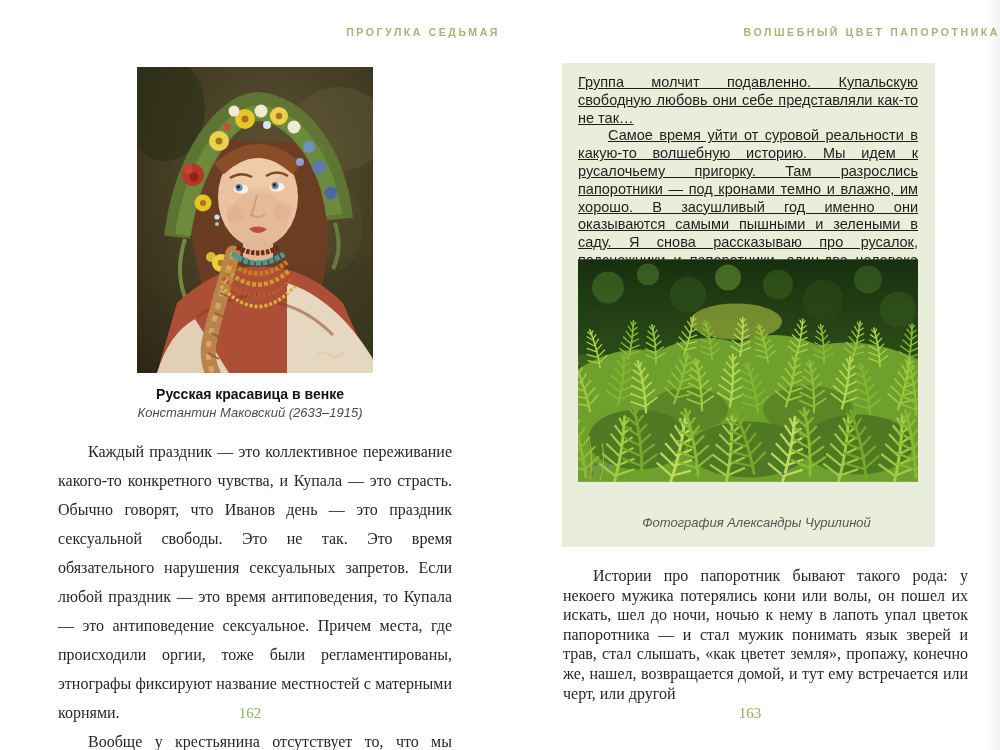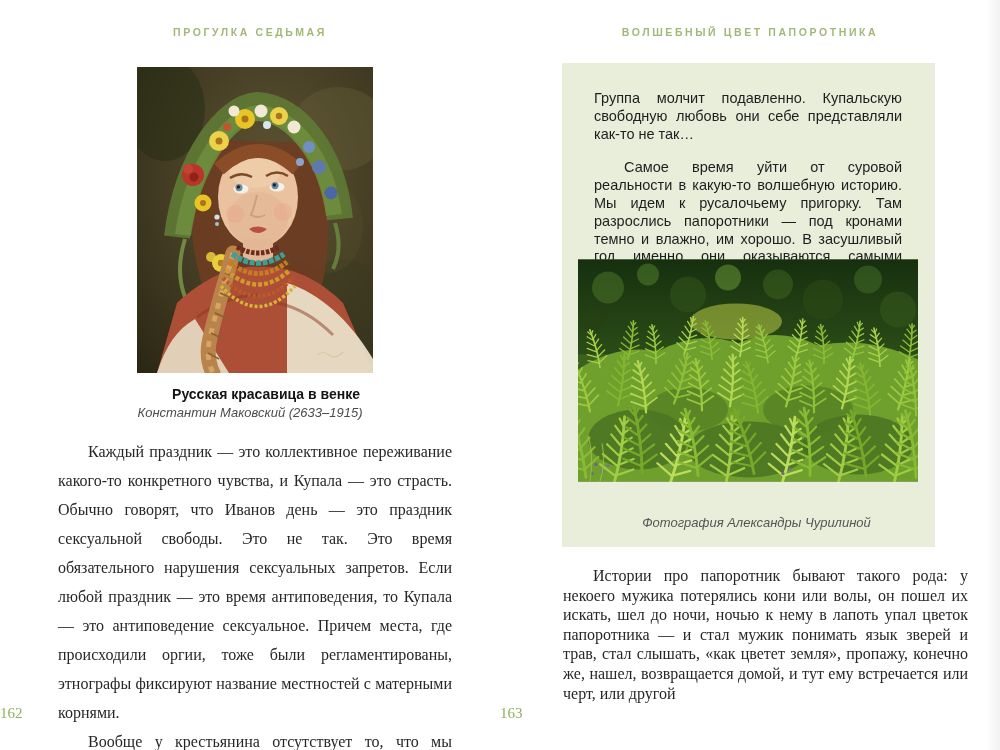--- a/index.html
+++ b/index.html
@@ -4,58 +4,58 @@
 <style>
   html,body{margin:0;padding:0;}
   body{
     width:1000px;height:750px;background:#ffffff;position:relative;overflow:hidden;
     font-family:"Liberation Sans",sans-serif;
   }
   .page{position:absolute;top:0;width:500px;height:750px;}
   #left-page{left:0;} #right-page{left:500px;}
 
   .running-head{
-    position:absolute;top:26px;left:0;width:100%;text-align:center;
+    position:absolute;top:26px;left:0;width:100%;text-align:right;
     font-size:10.5px;font-weight:700;letter-spacing:2.6px;color:#a2b878;
   }
   .figure{position:absolute;overflow:hidden;}
   #painting-figure{left:137px;top:67px;width:236px;height:306px;}
   #fern-figure{left:78px;top:259px;width:340px;height:223px;}
   .figure svg{display:block;width:100%;height:100%;}
 
   .caption-title{
     position:absolute;text-align:center;font-weight:700;font-size:14px;color:#141414;
   }
   .caption-credit{
     position:absolute;text-align:center;font-style:italic;font-size:13px;color:#4c4c4c;
   }
-  #painting-caption-title{left:16px;top:386px;width:500px;text-align:center;}
+  #painting-caption-title{left:0;top:386px;width:500px;text-align:center;}
   #painting-caption-credit{left:0;top:405px;width:500px;}
 
   .serif-block{
     font-family:"Liberation Serif",serif;color:#272727;text-align:justify;
     hyphens:auto;-webkit-hyphens:auto;
   }
   .serif-block p{margin:0;}
   .indent{text-indent:30px;}
 
   #left-body{position:absolute;left:58px;top:437px;width:394px;font-size:16px;line-height:29px;}
 
   .page-number{
-    position:absolute;top:705px;left:0;width:100%;
+    position:absolute;top:705px;left:0;width:100%;text-align:center;
     font-family:"Liberation Serif",serif;font-size:15px;color:#8fb05c;
   }
 
   #green-panel{position:absolute;left:62px;top:63px;width:373px;height:484px;background:#e8eeda;}
   #panel-text{
     position:absolute;left:78px;top:74px;width:340px;
     font-size:14.5px;line-height:17.8px;color:#1e1e1e;text-align:justify;
     hyphens:auto;-webkit-hyphens:auto;
   }
-  #panel-text p{margin:16px;}
+  #panel-text p{margin:0;text-decoration:underline;}
 
   #fern-caption-title{left:62px;top:496px;width:373px;}
   #fern-caption-credit{left:62px;top:515px;width:373px;color:#555;padding-left:8px;}
 
   #right-body{position:absolute;left:63px;top:566px;width:405px;font-size:16px;line-height:19.6px;}
 
   .edge-shade{
     position:absolute;right:0;top:0;width:14px;height:750px;pointer-events:none;
     background:linear-gradient(to right, rgba(0,0,0,0), rgba(0,0,0,0.05));
   }

